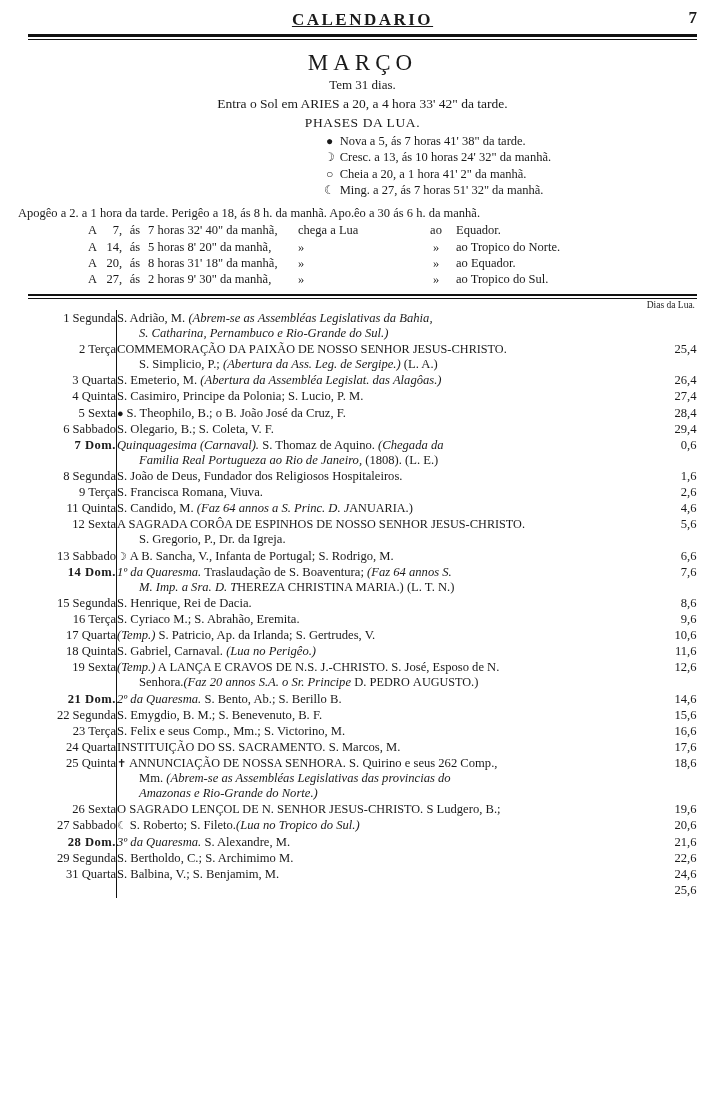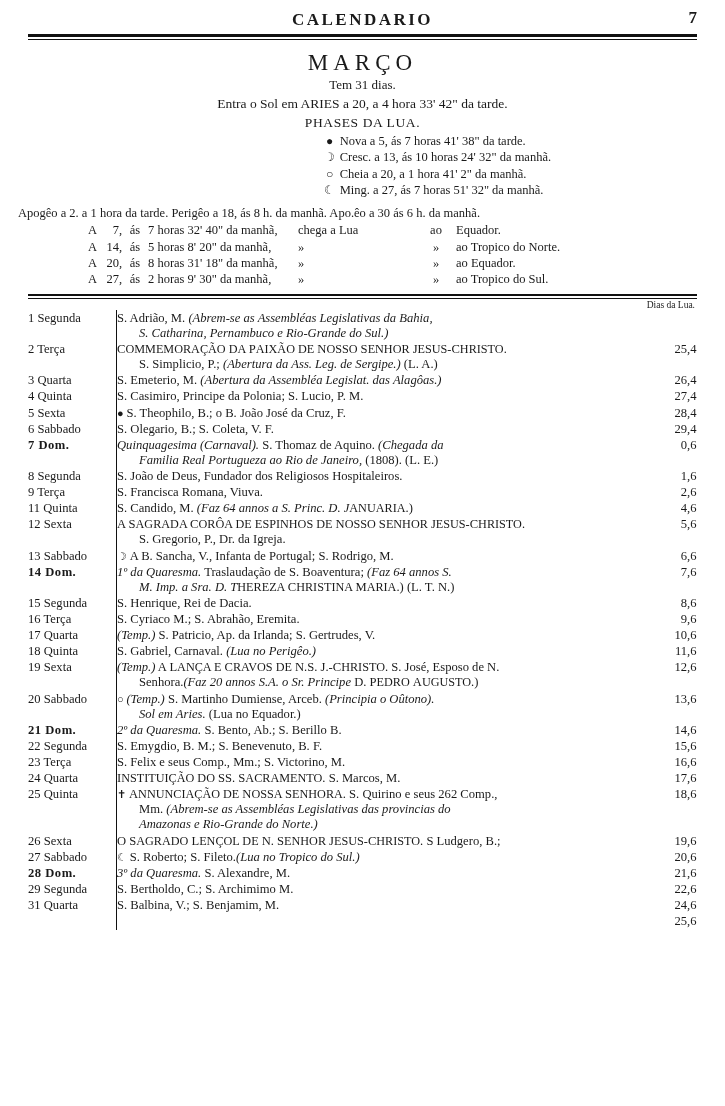--- a/index.html
+++ b/index.html
@@ -29,20 +29,21 @@
     align-items: baseline;
     justify-content: center;
     position: relative;
     margin: 10px 28px 0 28px;
   }
   .header-title {
     font-family: "Liberation Serif", serif;
     font-weight: bold;
     font-size: 17px;
     letter-spacing: 2.5px;
+    text-decoration: underline;
   }
   .header-page {
     position: absolute;
     right: 0;
     top: -2px;
     font-weight: bold;
     font-size: 17px;
   }
   .rule-thick {
     margin: 4px 28px 0 28px;
@@ -140,21 +141,21 @@
     border-collapse: collapse;
     font-size: 12.6px;
     font-family: "Liberation Serif", serif;
   }
   table.cal td {
     vertical-align: top;
     padding: 0.5px 0;
   }
   td.c-day {
     width: 88px;
-    text-align: left;
+    text-align: right;
     white-space: nowrap;
     border-right: 1px solid #111;
     padding-right: 4px;
     font-size: 12.6px;
   }
   td.c-text {
     padding-left: 7px;
     padding-right: 4px;
     line-height: 1.2;
   }
@@ -343,28 +344,20 @@
         </tr>
         <tr>
           <td class="c-day">19 Sexta</td>
           <td class="c-text">
             <span style="display: block;"><span class="it">(Temp.)</span><span> A L</span><span class="sc">ANÇA E </span><span>C</span><span class="sc">RAVOS DE </span><span>N.S. J.-C</span><span class="sc">HRISTO</span><span>. S. José,  Esposo de N.</span></span>
             <span class="ind"><span>Senhora.</span><span class="it">(Faz 20 annos S.A. o Sr. Principe</span><span> D. P</span><span class="sc">EDRO </span><span>A</span><span class="sc">UGUSTO</span><span>.)</span></span>
           </td>
           <td class="c-lua">12,6</td>
         </tr>
         <tr>
-          <td class="c-day">20 Sabbado</td>
-          <td class="c-text">
-            <span style="display: block;"><span class="glyph">○ </span><span class="it">(Temp.)</span><span> S. Martinho Dumiense, Arceb. </span><span class="it">(Principia  o Oûtono).</span></span>
-            <span class="ind"><span class="it">Sol  em Aries.</span><span>  (Lua no Equador.)</span></span>
-          </td>
-          <td class="c-lua">13,6</td>
-        </tr>
-        <tr>
           <td class="c-day dom">21 Dom.</td>
           <td class="c-text">
             <span style="display: block;"><span class="it">2º da Quaresma.</span><span> S. Bento, Ab.; S. Berillo  B.</span></span>
           </td>
           <td class="c-lua">14,6</td>
         </tr>
         <tr>
           <td class="c-day">22 Segunda</td>
           <td class="c-text">
             <span style="display: block;"><span>S. Emygdio, B. M.; S. Benevenuto, B. F.</span></span>

